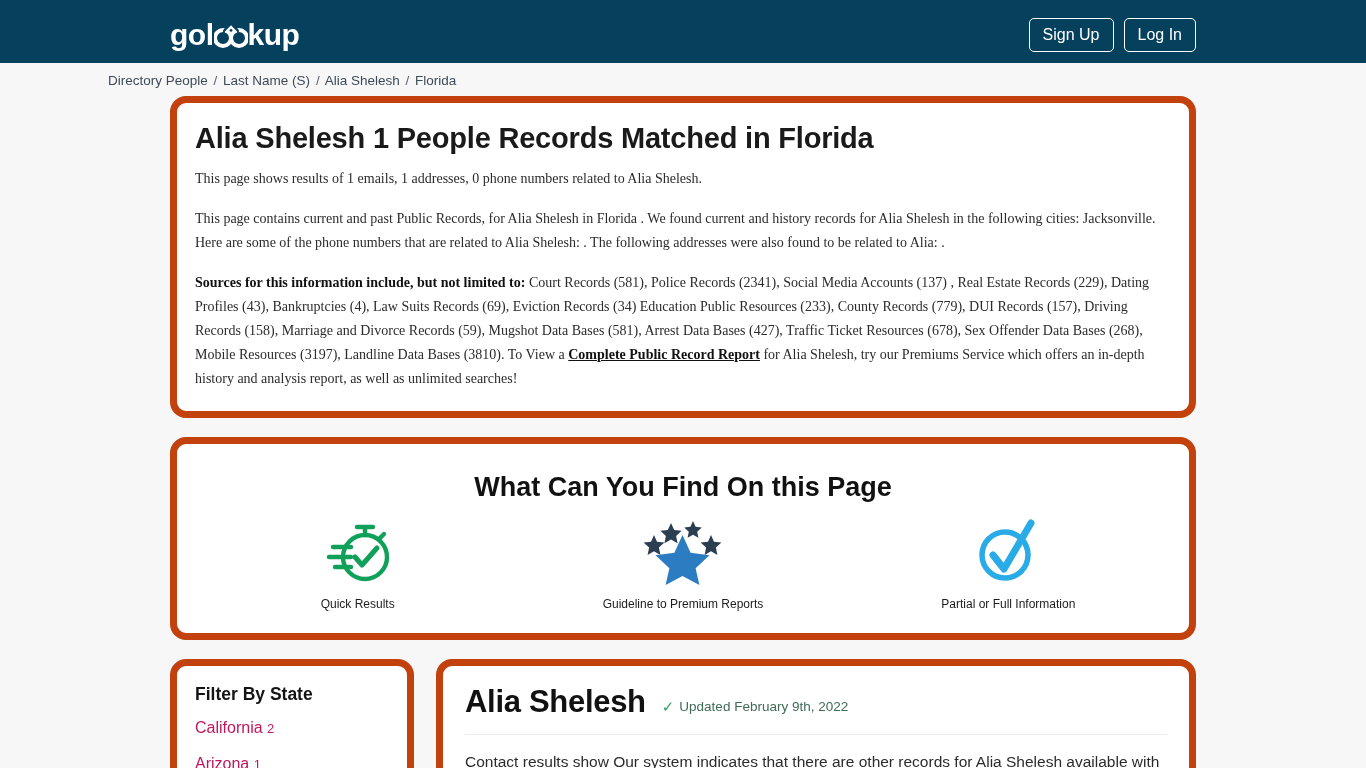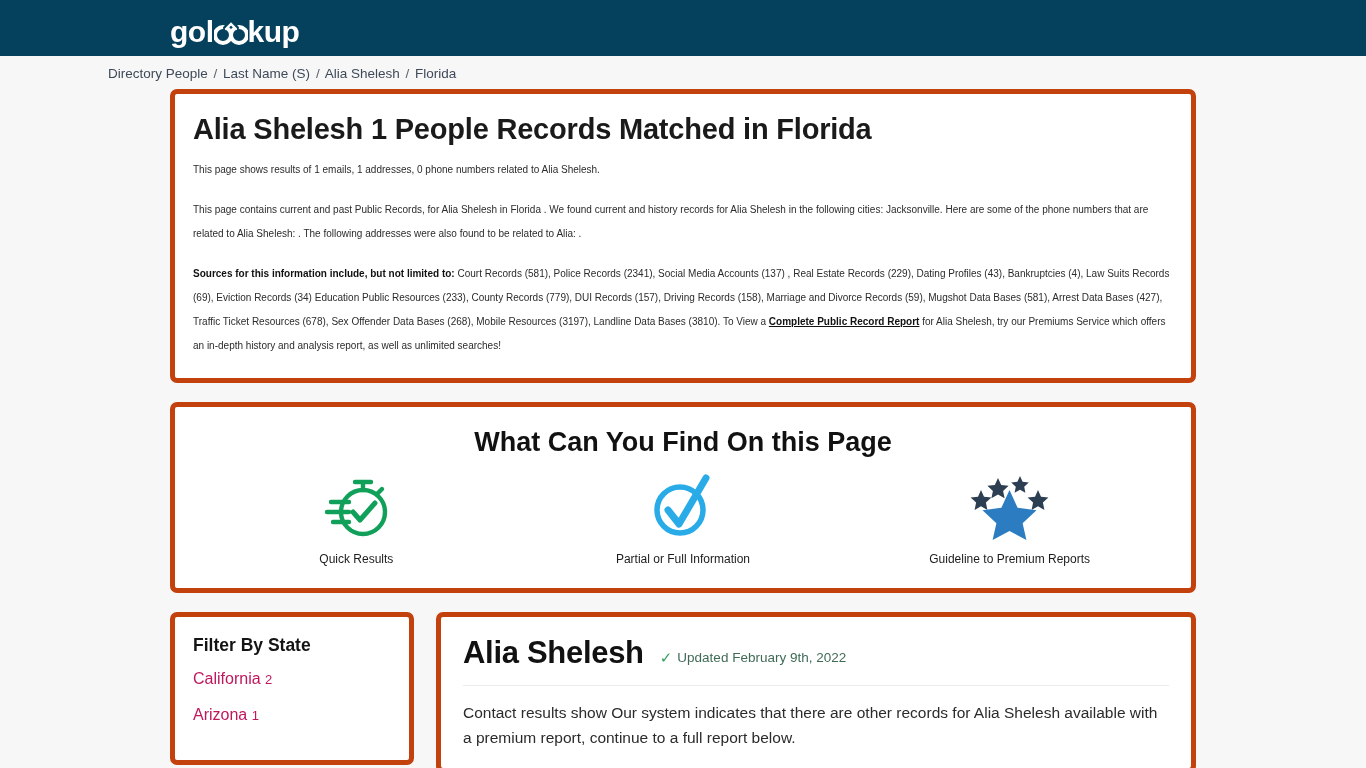--- a/index.html
+++ b/index.html
@@ -6,21 +6,21 @@
   html, body {
     margin: 0; padding: 0;
     width: 1366px; height: 768px;
     overflow: hidden;
     background: #f7f7f7;
     font-family: "Liberation Sans", sans-serif;
   }
 
   
   .site-header {
-    height: 56px;
+    height: 63px;
     background: #05405c;
     display: flex;
     align-items: center;
     justify-content: space-between;
     padding: 7px 170px 0 170px;
   }
   .logo {
     color: #ffffff;
     font-size: 30px;
     font-weight: 600;
@@ -56,51 +56,52 @@
     color: #3e4a59;
   }
   .breadcrumb a { color: #3e4a59; text-decoration: none; }
   .breadcrumb .sep { color: #5a646f; margin: 0 2px; }
 
   
   .page { padding: 0 170px; }
 
   .card {
     background: #ffffff;
-    border: 5px solid #c2410c;
-    border-radius: 7px;
+    border: 7px solid #c2410c;
+    border-radius: 16px;
     margin-bottom: 19px;
   }
 
   
   .intro-card { padding: 19px 18px 20px 18px; }
   .intro-card h1 {
     margin: 0 0 12px 0;
     font-size: 29px;
     font-weight: bold;
     color: #1a1a1a;
     letter-spacing: -0.2px;
   }
   .intro-card p {
     margin: 0 0 16px 0;
-    font-size: 10px;
+    font-size: 14px;
     line-height: 24px;
     color: #2b2b2b;
+    font-family: Liberation Serif, serif;
   }
   .intro-card p:last-child { margin-bottom: 0; }
   .intro-card .sources-label { font-weight: bold; color: #111; }
   .intro-card .report-link {
     font-weight: bold;
     color: #111;
     text-decoration: underline;
     cursor: pointer;
   }
 
   
-  .find-card { padding: 20px 18px 22px 18px; }
+  .find-card { padding: 28px 18px 22px 18px; }
   .find-card h2 {
     margin: 0 0 6px 0;
     text-align: center;
     font-size: 27px;
     font-weight: bold;
     color: #111;
   }
   .feature-row {
     display: flex;
     justify-content: space-around;
@@ -192,20 +193,24 @@
     <span>gol</span>
     <span class="lens">
       <svg width="34" height="30" viewBox="0 0 34 30">
         <circle cx="9" cy="18" r="8" fill="none" stroke="#ffffff" stroke-width="4"></circle>
         <circle cx="25" cy="18" r="8" fill="none" stroke="#ffffff" stroke-width="4"></circle>
         <path d="M11 11 L17 5 L23 11" fill="none" stroke="#05405c" stroke-width="4" stroke-linecap="round"></path>
         <path d="M12 12 L17 7 L22 12" fill="none" stroke="#ffffff" stroke-width="2.4" stroke-linecap="round"></path>
       </svg>
     </span>
     <span>kup</span>
+  </div>
+  <div class="auth-group">
+    <button class="auth-btn">Sign Up</button>
+    <button class="auth-btn">Log In</button>
   </div>
 </div>
 
 <div class="breadcrumb">
   <a>Directory People</a>
   <span class="sep">/</span>
   <a>Last Name (S)</a>
   <span class="sep">/</span>
   <a>Alia Shelesh</a>
   <span class="sep">/</span>
@@ -240,43 +245,43 @@
               <path d="M14 50 L30 50"></path>
             </g>
             <path d="M34 40 L41 48 L56 31" fill="none" stroke="#11a05a" stroke-width="5" stroke-linecap="round" stroke-linejoin="round"></path>
           </svg>
         </span>
         <span class="flabel">Quick Results</span>
       </div>
 
       <div class="feature">
         <span class="ficon">
-          <svg width="70" height="68" viewBox="0 0 70 68">
-            <circle cx="32" cy="38" r="23" fill="none" stroke="#29abe8" stroke-width="5.5"></circle>
-            <path d="M20 38 L31 52 L58 6" fill="none" stroke="#29abe8" stroke-width="7" stroke-linecap="round" stroke-linejoin="round"></path>
-          </svg>
-        </span>
-        <span class="flabel">Partial or Full Information</span>
-      </div>
-
-      <div class="feature">
-        <span class="ficon">
           <svg width="84" height="68" viewBox="0 0 84 68">
             <g fill="#2c3e52">
               <polygon points="30,6 33.2,13 40.6,13.8 35.1,18.9 36.6,26.2 30,22.5 23.4,26.2 24.9,18.9 19.4,13.8 26.8,13"></polygon>
               <polygon points="52,4 54.6,9.8 60.8,10.5 56.2,14.7 57.4,20.8 52,17.7 46.6,20.8 47.8,14.7 43.2,10.5 49.4,9.8"></polygon>
               <polygon points="13,18 16,24.8 23.4,25.6 17.9,30.6 19.4,37.9 13,34.2 6.6,37.9 8.1,30.6 2.6,25.6 10,24.8"></polygon>
               <polygon points="70,18 73,24.8 80.4,25.6 74.9,30.6 76.4,37.9 70,34.2 63.6,37.9 65.1,30.6 59.6,25.6 67,24.8"></polygon>
             </g>
             <polygon points="41.5,18 49.6,35.8 68.5,38.2 54.6,51.2 58.4,68 41.5,59 24.6,68 28.4,51.2 14.5,38.2 33.4,35.8" fill="#2b7cc0"></polygon>
           </svg>
         </span>
         <span class="flabel">Guideline to Premium Reports</span>
       </div>
 
+      <div class="feature">
+        <span class="ficon">
+          <svg width="70" height="68" viewBox="0 0 70 68">
+            <circle cx="32" cy="38" r="23" fill="none" stroke="#29abe8" stroke-width="5.5"></circle>
+            <path d="M20 38 L31 52 L58 6" fill="none" stroke="#29abe8" stroke-width="7" stroke-linecap="round" stroke-linejoin="round"></path>
+          </svg>
+        </span>
+        <span class="flabel">Partial or Full Information</span>
+      </div>
+
     </div>
   </div>
 
   <div class="bottom-row">
 
     <div class="card filter-card">
       <h3>Filter By State</h3>
       <a class="state-link">
         <span>California</span>
         <span class="cnt">2</span>

